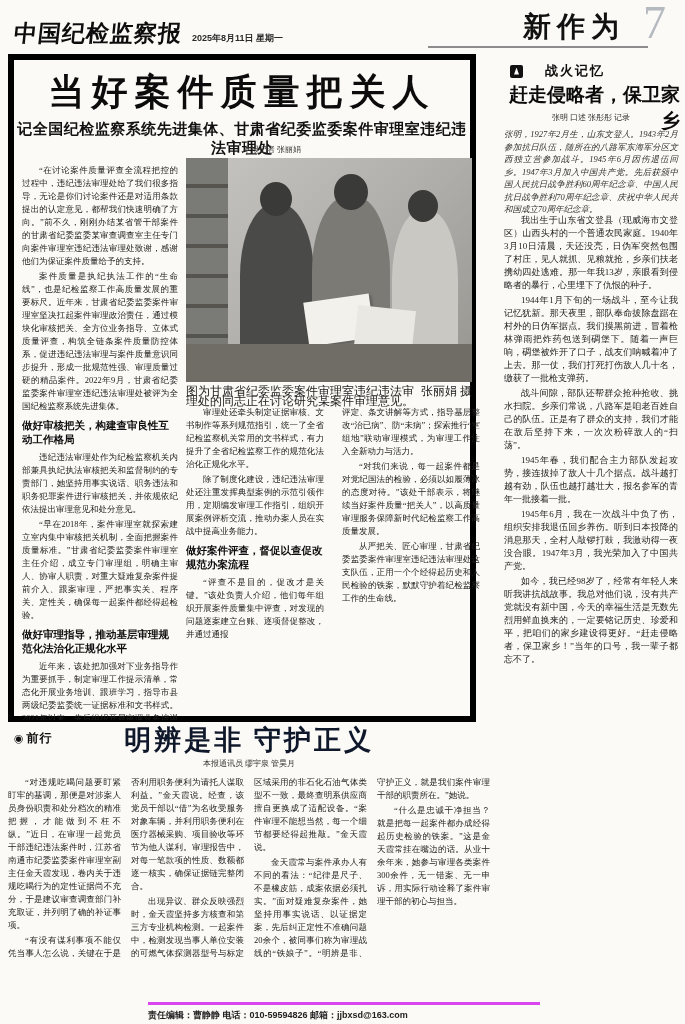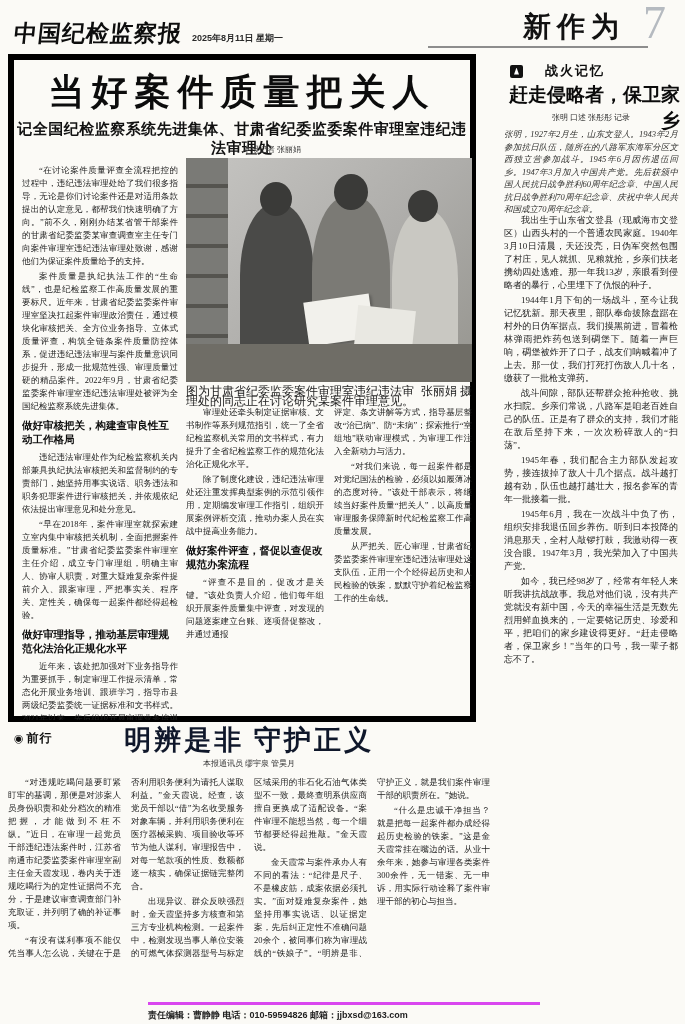--- a/index.html
+++ b/index.html
@@ -18,21 +18,21 @@
           box-sizing:border-box;background:transparent;}
   .redbox-inner{position:absolute;left:0;top:0;right:0;bottom:0;}
   .m-title{position:absolute;left:0;top:8px;width:100%;text-align:center;font-size:36px;
            font-weight:bold;letter-spacing:7px;color:#0c0c0c;}
   .m-subtitle{position:absolute;left:0;top:60px;width:100%;text-align:center;font-size:15px;
               font-weight:bold;letter-spacing:0.5px;color:#111;}
   .m-byline{position:absolute;left:0;top:84px;width:100%;text-align:center;font-size:8px;color:#333;padding-left:30px;}
   .col{position:absolute;overflow:hidden;}
   .col1{left:8px;top:104px;width:156px;height:556px;}
   .col2{left:172px;top:346px;width:138px;height:306px;}
-  .col3{left:320px;top:346px;width:138px;height:306px;}
+  .col3{left:328px;top:346px;width:138px;height:306px;}
   .para{font-size:8.5px;line-height:13px;text-align:justify;text-indent:17px;margin:0 0 2px;color:#222;}
   .subhead{font-size:10.5px;line-height:14px;font-weight:bold;margin:6px 0 4px;color:#0d0d0d;}
   
   .photo{position:absolute;left:172px;top:98px;width:286px;height:224px;overflow:hidden;
          background:linear-gradient(135deg,#c6c5c2 0%,#aeadaa 55%,#96958f 100%);}
   .ph-shelf{position:absolute;left:0;top:0;width:42px;height:224px;
             background:repeating-linear-gradient(#7a7a76 0 26px,#55544f 26px 30px);}
   .ph-desk{position:absolute;left:0;bottom:0;width:286px;height:38px;background:#6f6d66;}
   .ph-fig{position:absolute;border-radius:45% 45% 8% 8%;}
   .ph-fig1{left:54px;top:46px;width:74px;height:160px;background:#4a4a48;}

